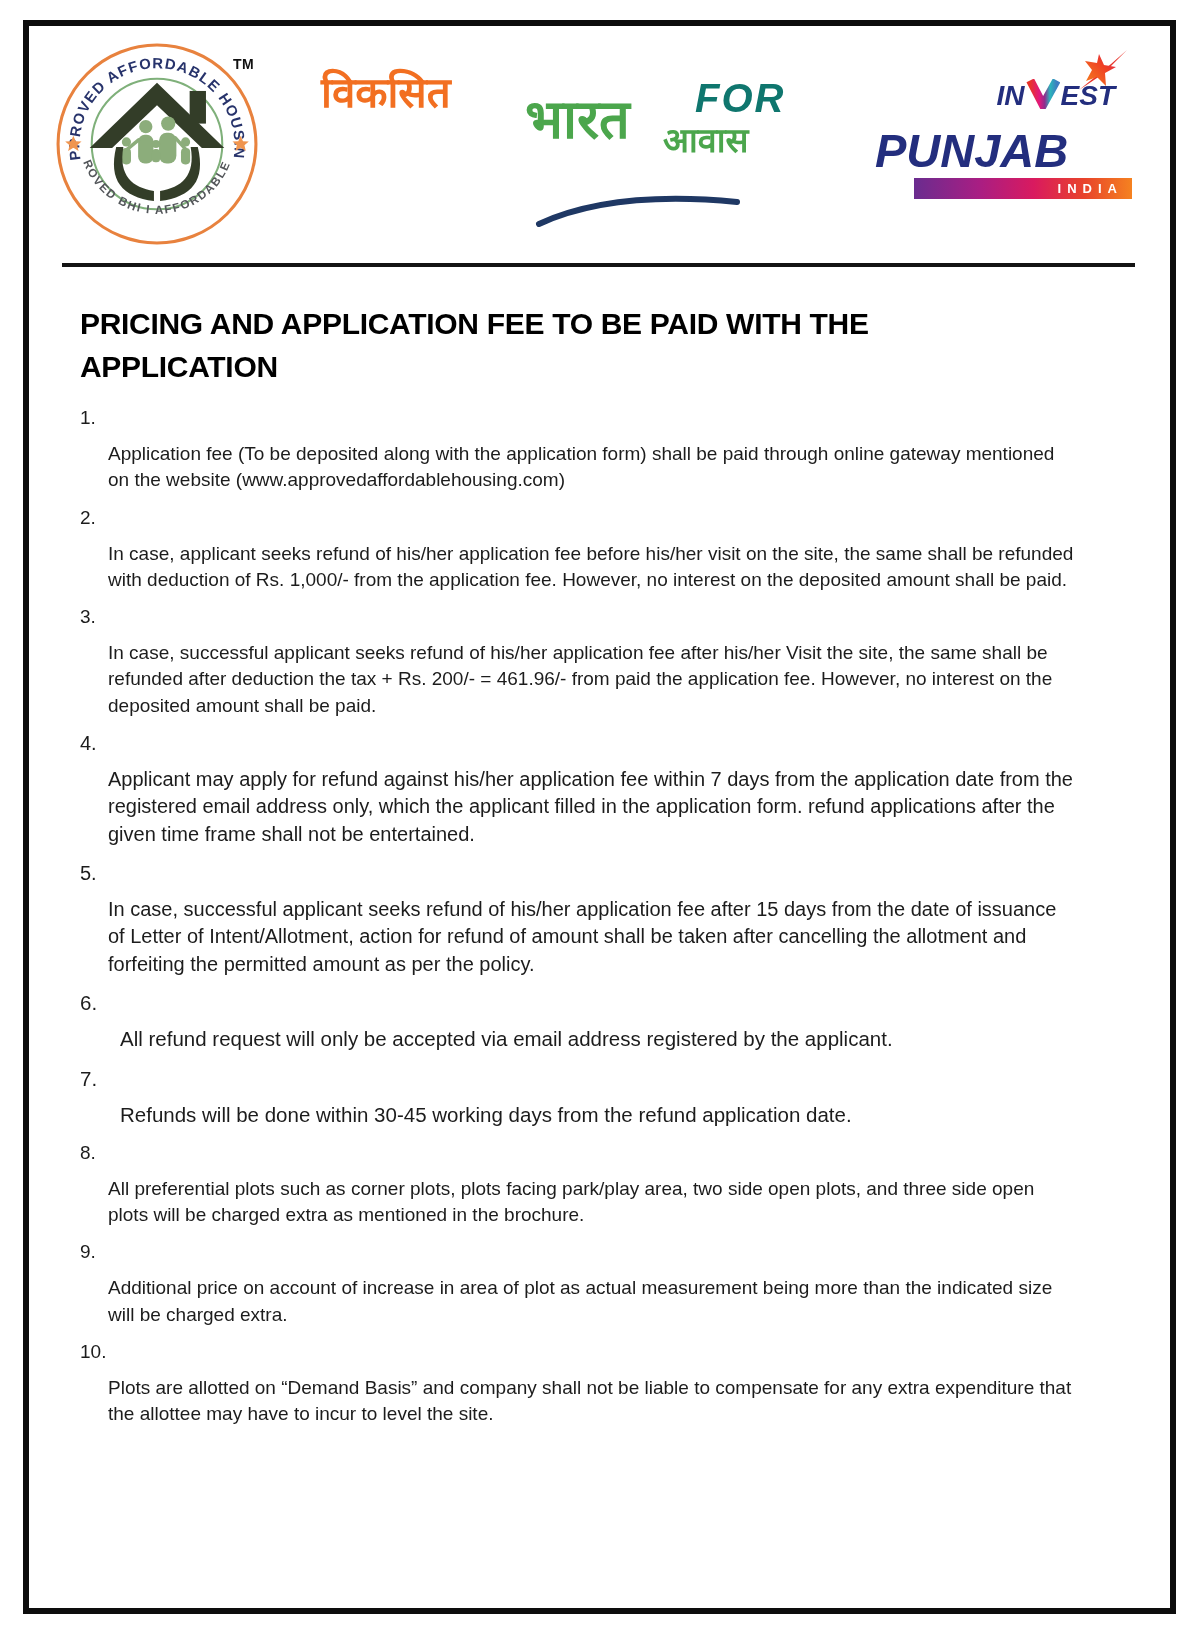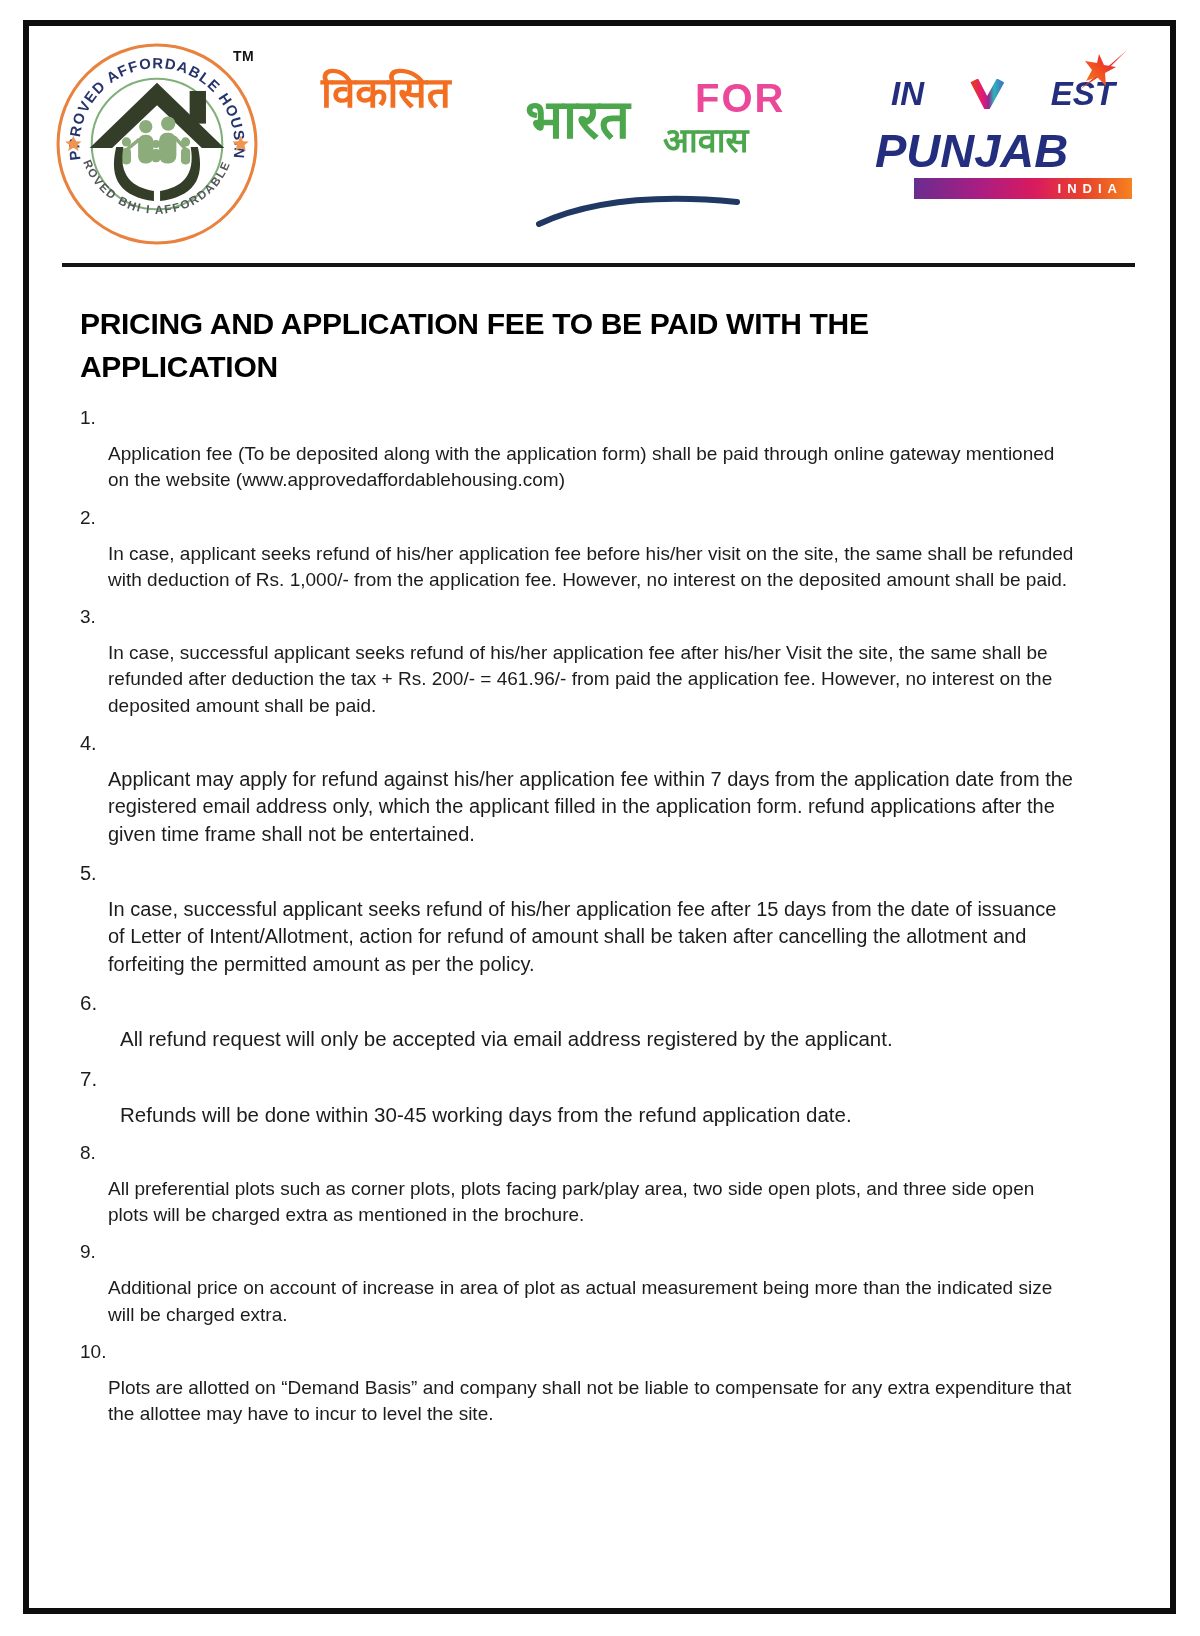--- a/index.html
+++ b/index.html
@@ -18,54 +18,54 @@
     background: #fff;
     overflow: hidden;
   }
 
   
   .header { position: relative; height: 237px; }
 
   .badge { position: absolute; left: 26px; top: 16px; width: 230px; height: 204px; }
   .badge svg { display: block; }
   .badge .tm {
-    position: absolute; left: 178px; top: 6px;
+    position: absolute; left: 178px; top: 14px;
     font-size: 14px; font-weight: bold; color: #111;
     letter-spacing: 0.5px;
   }
 
   .campaign { position: absolute; left: 272px; top: 40px; width: 560px; height: 180px; }
   .campaign .w-viksit {
     position: absolute; left: 20px; top: 4px;
     font-family: "DejaVu Sans", sans-serif;
     font-size: 42px; font-weight: bold; color: #f26f21; line-height: 1.1;
   }
   .campaign .w-bharat {
     position: absolute; left: 224px; top: 24px;
     font-family: "DejaVu Sans", sans-serif;
     font-size: 54px; font-weight: bold; color: #4ba64c; line-height: 1.1;
   }
   .campaign .w-for {
     position: absolute; left: 394px; top: 10px;
-    font-size: 40px; font-weight: bold; 
-    color: #ec4899; letter-spacing: 2px;
+    font-size: 40px; font-weight: bold; font-style: italic;
+    color: #0f766e; letter-spacing: 2px;
   }
   .campaign .w-awas {
     position: absolute; left: 362px; top: 56px;
     font-family: "DejaVu Sans", sans-serif;
     font-size: 34px; font-weight: bold; color: #4ba64c; line-height: 1.1;
   }
   .campaign .swoosh { position: absolute; left: 232px; top: 122px; }
 
   .invest { position: absolute; left: 846px; top: 44px; width: 240px; }
   .invest .row1 {
     position: relative;
-    display: flex; align-items: flex-end; justify-content: space-between;
+    display: flex; align-items: flex-end; justify-content: flex-end;
     padding-left: 16px; height: 40px;
-    font-size: 33px; font-weight: bold; font-style: italic;
+    font-size: 28px; font-weight: bold; font-style: italic;
     color: #232e7e; letter-spacing: 0px; line-height: 1;
   }
   .invest .vmark { margin: 0 1px 1px 1px; }
   .invest .starwrap { position: absolute; right: -14px; top: -22px; }
   .invest .row2 {
     font-size: 47px; font-weight: bold; font-style: italic;
     color: #232e7e; line-height: 1.02; letter-spacing: 0px;
     margin-top: 17px;
   }
   .invest .band {

